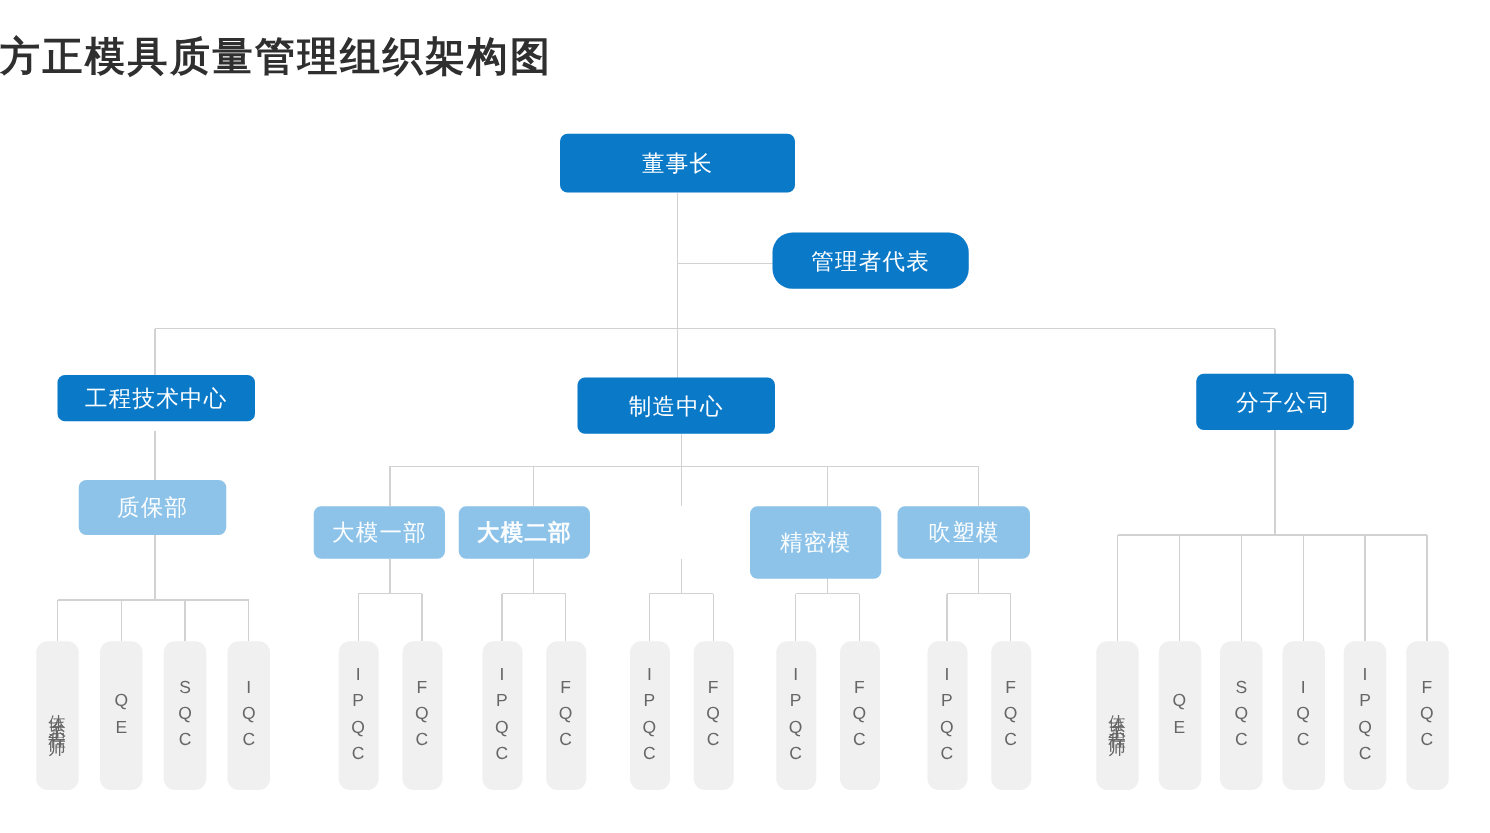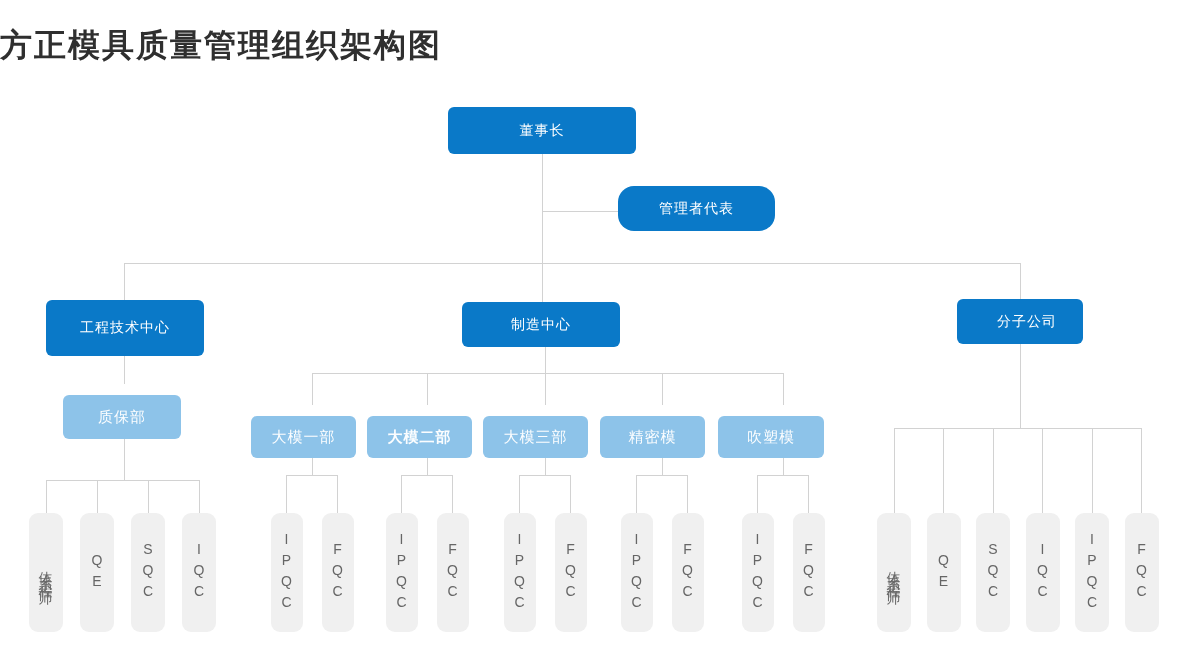--- a/index.html
+++ b/index.html
@@ -9,22 +9,22 @@
   }
   #title{
     position:absolute;left:0;top:24px;width:1112px;text-align:left;
     font-size:32px;font-weight:600;letter-spacing:2px;color:#2f2f2f;
   }
   #lines{position:absolute;left:0;top:0;}
   .node{
     position:absolute;display:flex;align-items:center;justify-content:center;
     box-sizing:border-box;border-radius:6px;white-space:nowrap;
   }
-  .lv1{background:var(--primary,#0a79c8);color:#fff;font-size:14px;letter-spacing:1px;}
-  .lv2{background:var(--light,#8dc3e9);color:rgba(255,255,255,.97);font-size:15px;letter-spacing:1px;margin-top:11px;}
+  .lv1{background:var(--primary,#0a79c8);color:#fff;font-size:18px;letter-spacing:1px;}
+  .lv2{background:var(--light,#8dc3e9);color:rgba(255,255,255,.97);font-size:18px;letter-spacing:1px;}
   .leaf{
     background:var(--leaf_bg,#f0f0f0);color:var(--leaf_text,#666);
     border-radius:9px;font-size:14px;
   }
   .leaf .lbl{
     writing-mode:vertical-lr;text-orientation:upright;
     letter-spacing:5px;line-height:1;
   }
 </style>
 </head>
@@ -58,43 +58,40 @@
       M894,428 V513 M943.5,428 V513 M993,428 V513 M1042.5,428 V513 M1092,428 V513 M1141.5,428 V513
     "></path>
   </svg>
 
   <div class="node lv1" style="left:448px;top:107px;width:188px;height:47px;">
     <span class="lbl">董事长</span>
   </div>
   <div class="node lv1" style="left:618px;top:186px;width:157px;height:45px;border-radius:16px;">
     <span class="lbl">管理者代表</span>
   </div>
-  <div class="node lv1" style="left:46px;top:300px;width:158px;height:56px;">
+  <div class="node lv1" style="left:46px;top:300px;width:158px;height:37px;">
     <span class="lbl">工程技术中心</span>
   </div>
   <div class="node lv1" style="left:462px;top:302px;width:158px;height:45px;">
     <span class="lbl">制造中心</span>
   </div>
   <div class="node lv1" style="left:957px;top:299px;width:126px;height:45px;padding-left:14px;">
     <span class="lbl">分子公司</span>
   </div>
 
   <div class="node lv2" style="left:63px;top:384px;width:118px;height:44px;">
     <span class="lbl">质保部</span>
   </div>
   <div class="node lv2" style="left:251px;top:405px;width:105px;height:42px;">
     <span class="lbl">大模一部</span>
   </div>
   <div class="node lv2" style="left:367px;top:405px;width:105px;height:42px;font-weight:bold;">
     <span class="lbl">大模二部</span>
   </div>
-  <div class="node lv2" style="left:483px;top:405px;width:105px;height:42px;">
-    <span class="lbl">大模三部</span>
-  </div>
-  <div class="node lv2" style="left:600px;top:405px;width:105px;height:42px;">
+  <div class="node lv2" style="left:600px;top:405px;width:105px;height:58px;">
     <span class="lbl">精密模</span>
   </div>
   <div class="node lv2" style="left:718px;top:405px;width:106px;height:42px;">
     <span class="lbl">吹塑模</span>
   </div>
 
   <div class="node leaf" style="left:29px;top:513px;width:34px;height:119px;">
     <span class="lbl">体系工程师</span>
   </div>
   <div class="node leaf" style="left:80px;top:513px;width:34px;height:119px;">

